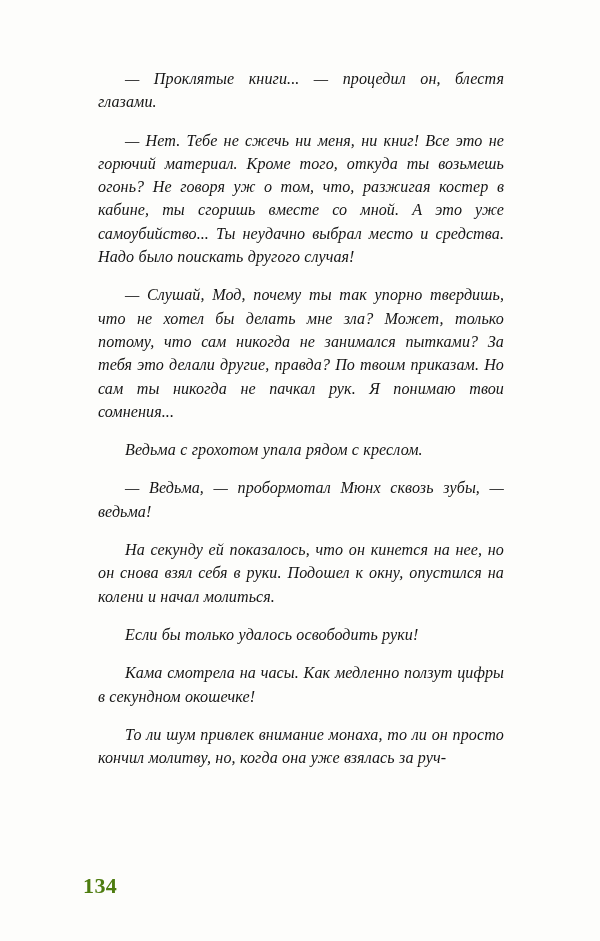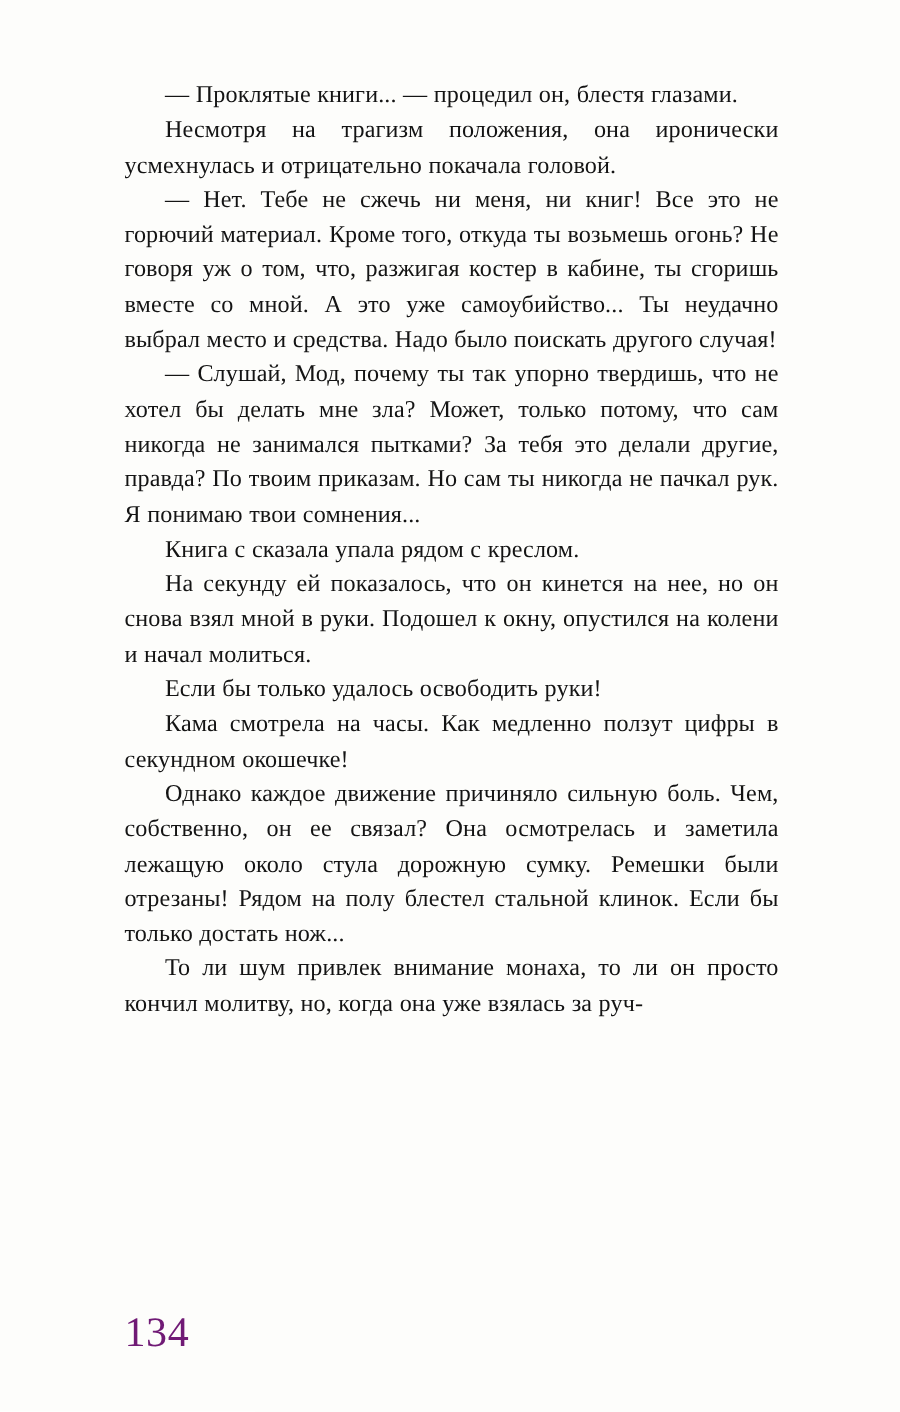--- a/index.html
+++ b/index.html
@@ -23,53 +23,53 @@
     height: 941px;
     background: #fdfdfb;
   }
   .text-column {
     position: absolute;
     left: 83px;
     top: 52px;
     width: 436px;
   }
   p.para {
-    margin: 0;
+    margin: 15px;
     font-size: 16.1px;
     line-height: 23.3px;
     text-align: justify;
     text-indent: 27px;
     hyphens: manual;
     letter-spacing: 0.08px;
     word-spacing: 0.2px;
+    font-style: italic;
   }
   .page-number {
     position: absolute;
     left: 83px;
     top: 873px;
-    font-size: 28px;
-    font-weight: normal;
+    font-size: 22px;
+    font-weight: bold;
     font-family: "Liberation Serif", serif;
     letter-spacing: 0.4px;
-    color: #701a75;
+    color: #4d7c0f;
   }
 </style>
 </head>
 <body>
 
 <div class="page">
 
   <div class="text-column">
     <p class="para">— Проклятые книги... — процедил он, блестя глазами.</p>
-    <p class="para">Несмотря на трагизм положения, она иронически усмехнулась и отрицательно покачала головой.</p>
     <p class="para">— Нет. Тебе не сжечь ни меня, ни книг! Все это не горючий материал. Кроме того, откуда ты возьмешь огонь? Не говоря уж о том, что, разжигая костер в кабине, ты сгоришь вместе со мной. А это уже самоубийство... Ты неудачно выбрал место и средства. Надо было поискать другого случая!</p>
     <p class="para">— Слушай, Мод, почему ты так упорно твердишь, что не хотел бы делать мне зла? Может, только потому, что сам никогда не занимался пытками? За тебя это делали другие, правда? По твоим приказам. Но сам ты никогда не пачкал рук. Я понимаю твои сомнения...</p>
-    <p class="para">Книга с сказала упала рядом с креслом.</p>
-    <p class="para">На секунду ей показалось, что он кинется на нее, но он снова взял мной в руки. Подошел к окну, опустился на колени и начал молиться.</p>
+    <p class="para">Ведьма с грохотом упала рядом с креслом.</p>
+    <p class="para">— Ведьма, — пробормотал Мюнх сквозь зубы, — ведьма!</p>
+    <p class="para">На секунду ей показалось, что он кинется на нее, но он снова взял себя в руки. Подошел к окну, опустился на колени и начал молиться.</p>
     <p class="para">Если бы только удалось освободить руки!</p>
     <p class="para">Кама смотрела на часы. Как медленно ползут цифры в секундном окошечке!</p>
-    <p class="para">Однако каждое движение причиняло сильную боль. Чем, собственно, он ее связал? Она осмотрелась и заметила лежащую около стула дорожную сумку. Ремешки были отрезаны! Рядом на полу блестел стальной клинок. Если бы только достать нож...</p>
     <p class="para">То ли шум привлек внимание монаха, то ли он просто кончил молитву, но, когда она уже взялась за руч-</p>
   </div>
 
   <div class="page-number">134</div>
 
 </div>
 
 </body></html>

